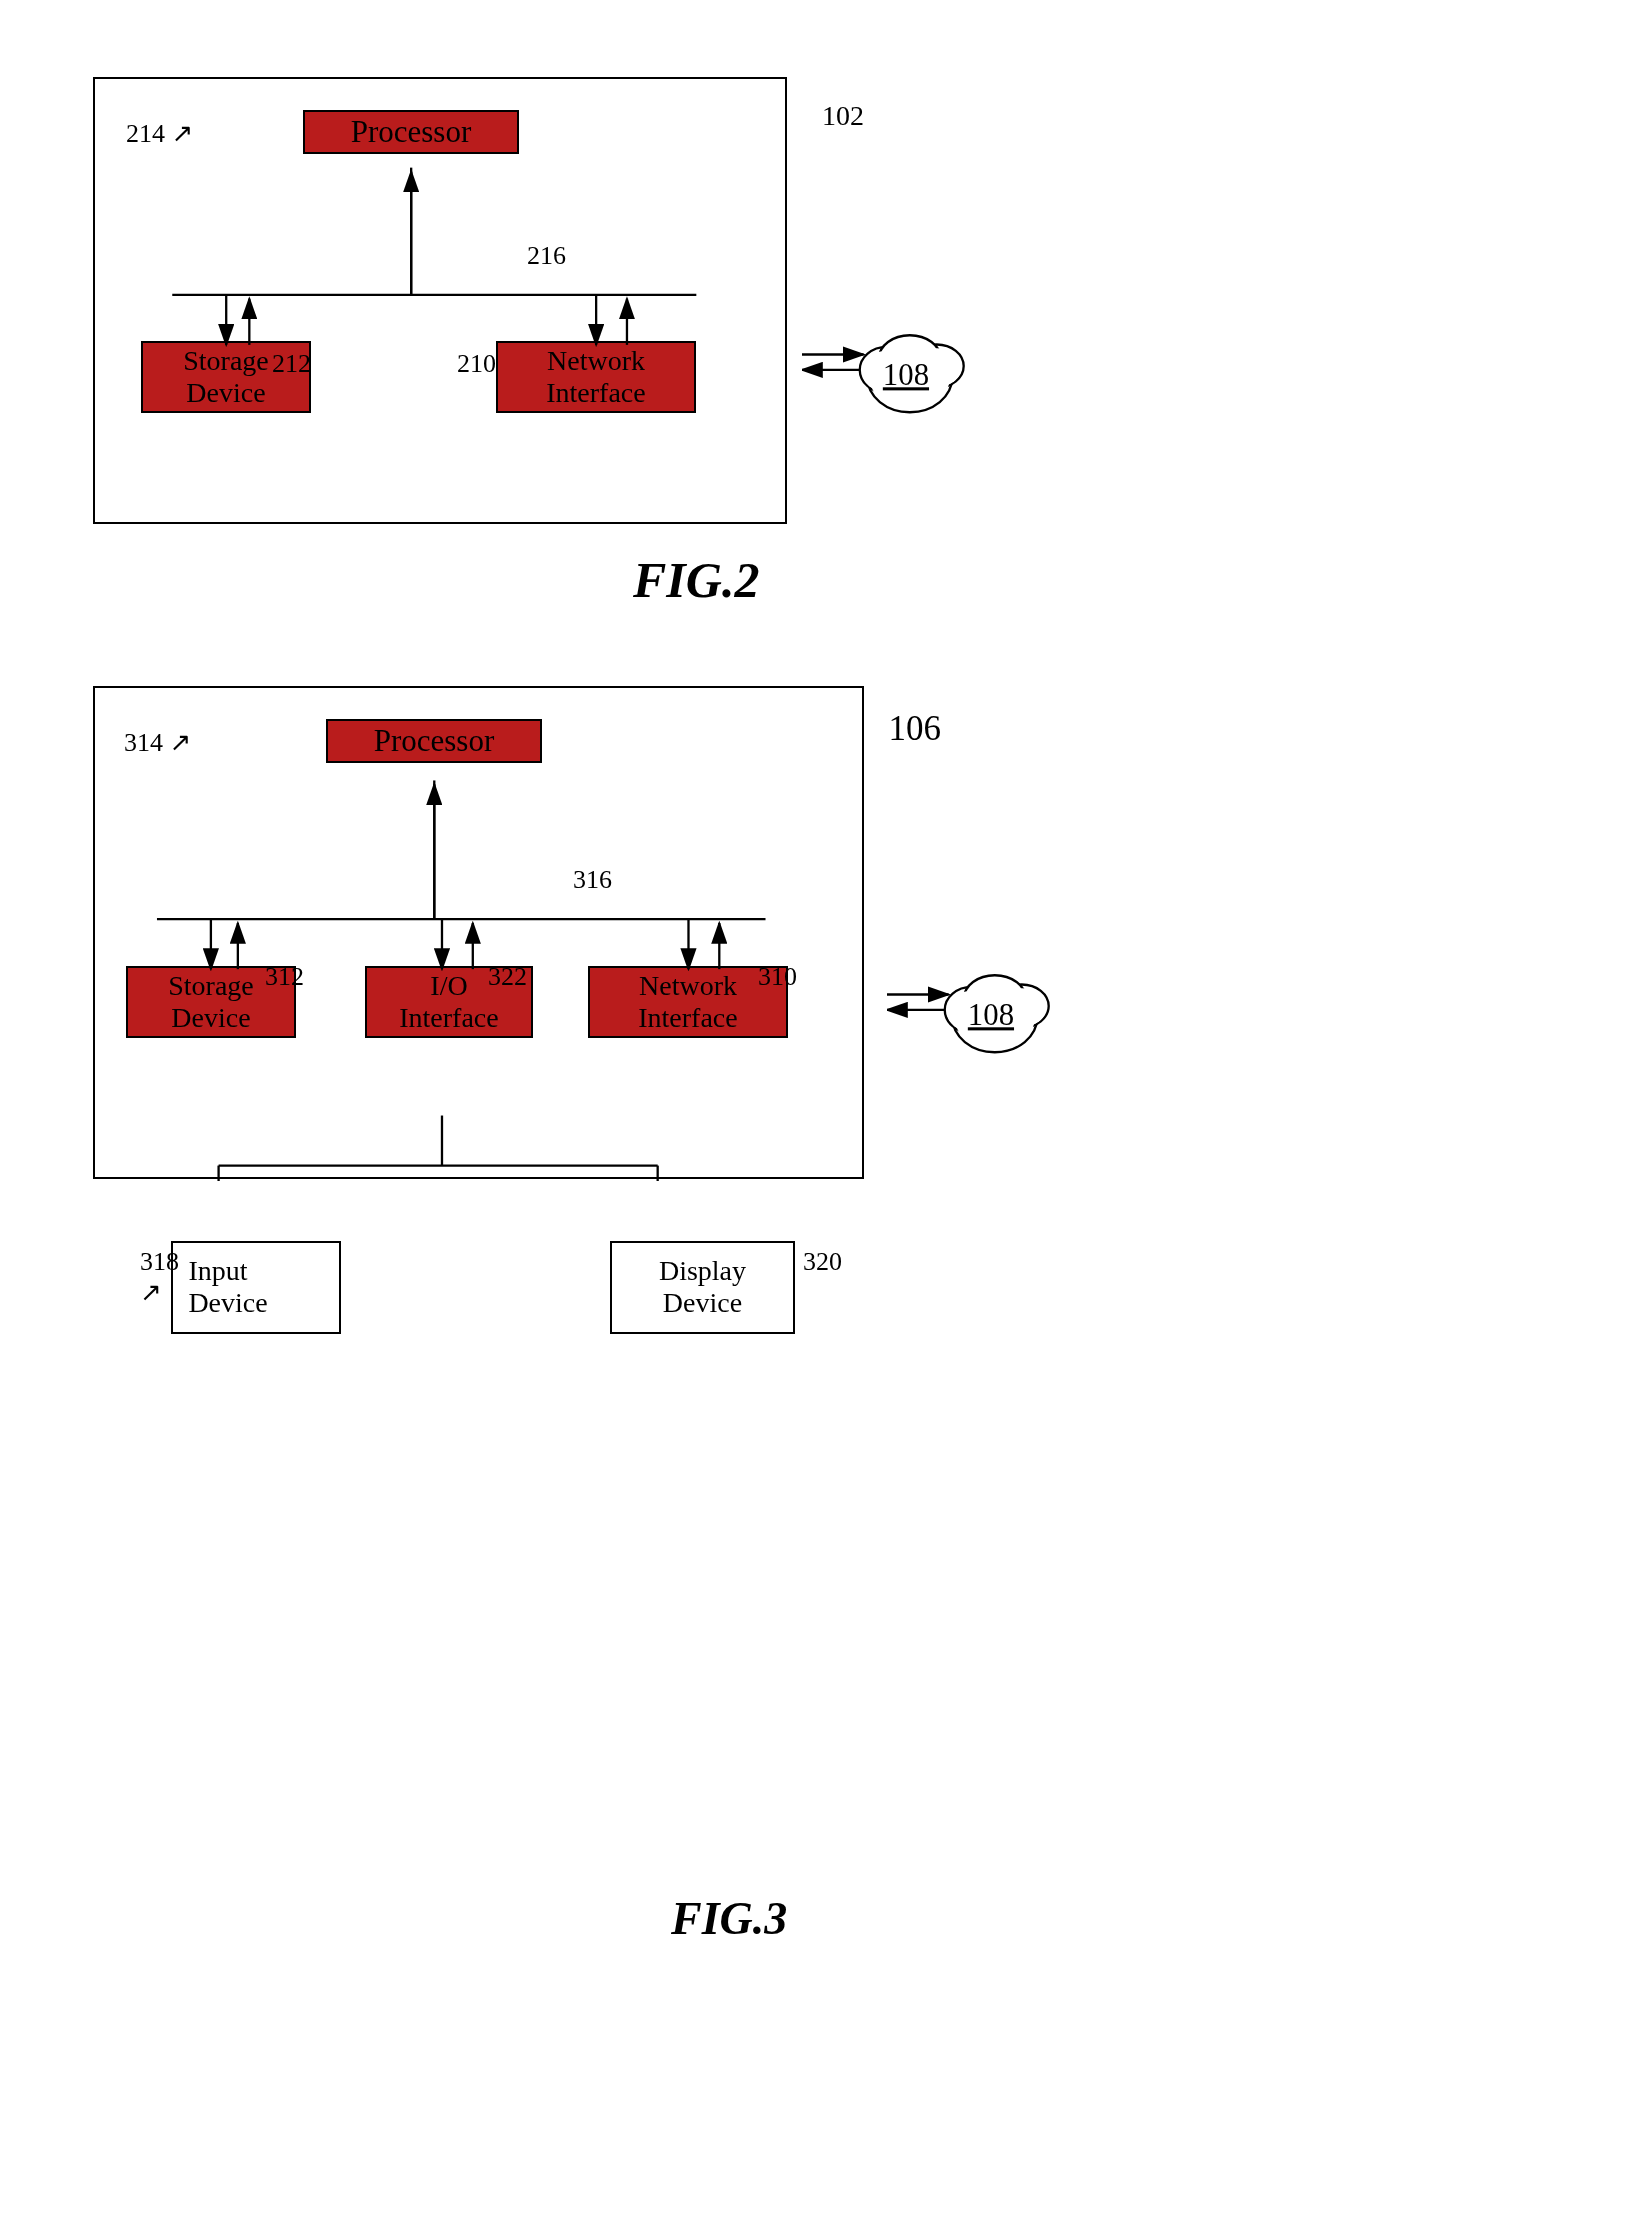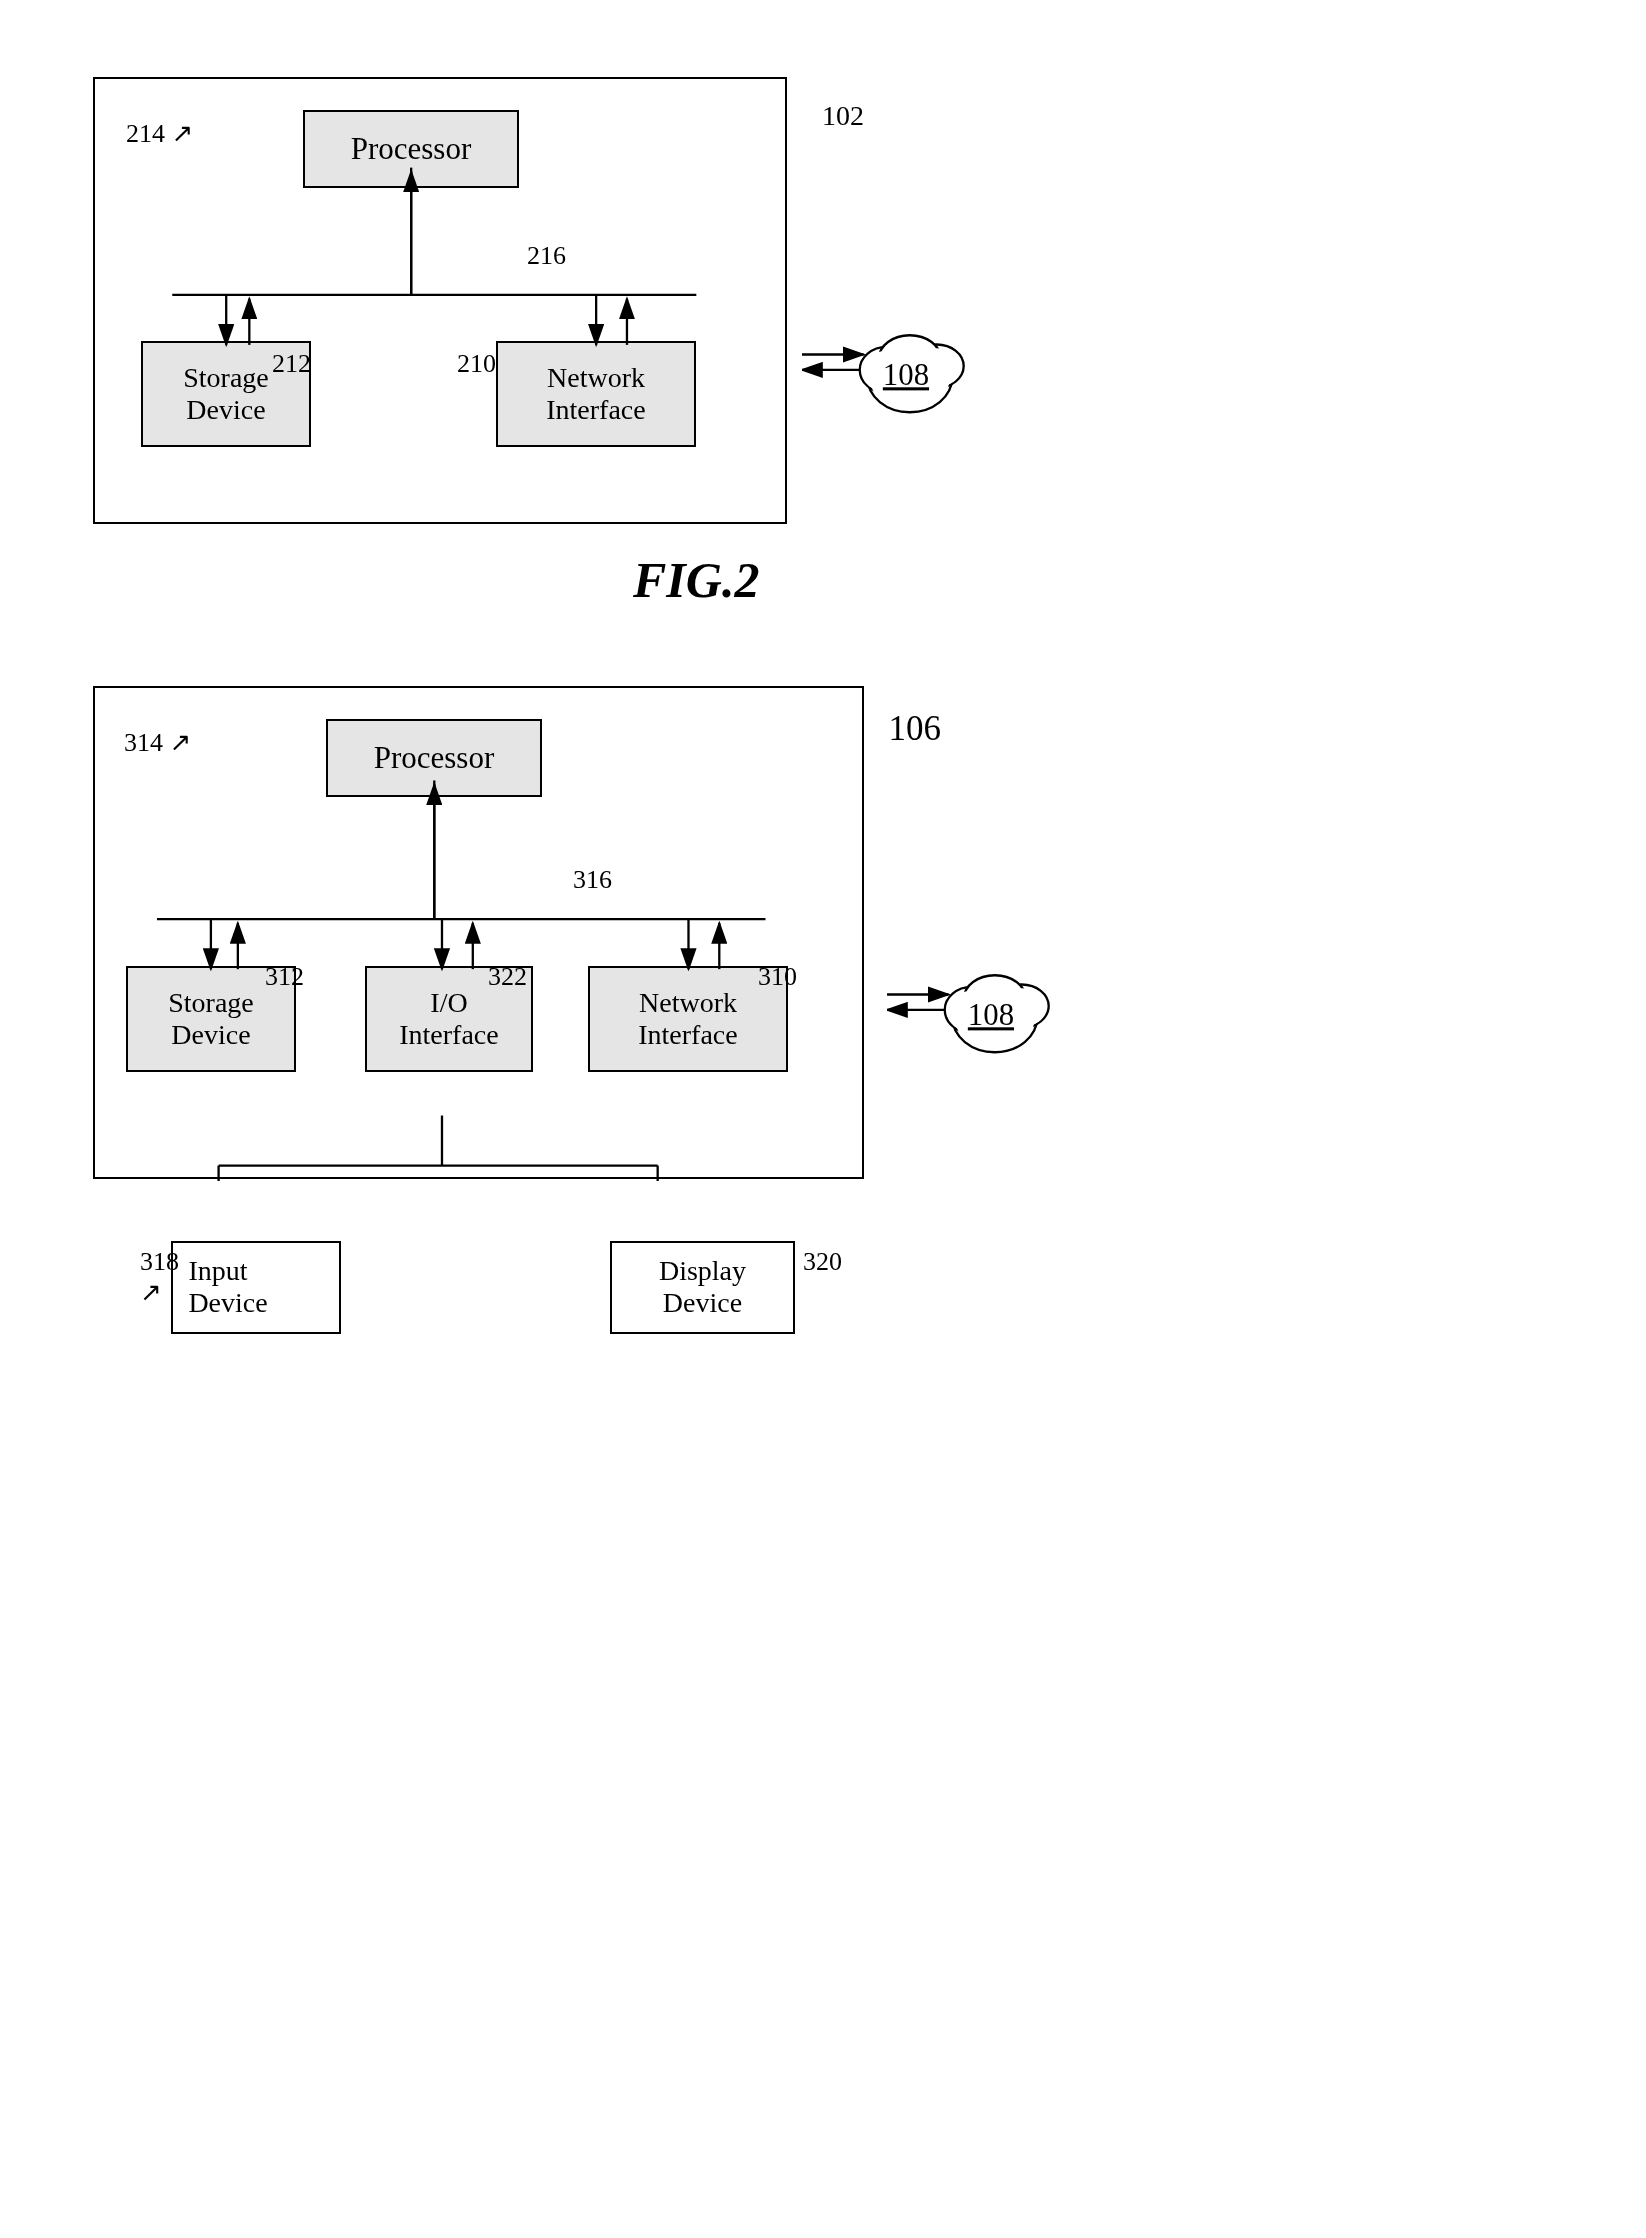--- a/index.html
+++ b/index.html
@@ -28,24 +28,24 @@
 
     .fig2-box {
       border: 2.3px solid #000;
       width: 694px;
       height: 447px;
       position: relative;
     }
 
     .processor-box {
       border: 2.3px solid #000;
-      padding: 19px 31px;
+      padding: 2px 31px;
       font-size: 31px;
       display: inline-block;
-      background: #e5e5e5;
+      background: #b91c1c;
       position: absolute;
     }
 
     
     .fig2-processor {
       left: 208px;
       top: 31px;
       width: 216px;
       text-align: center;
     }
@@ -350,16 +350,19 @@
           <span>Display<br>Device</span>
         </div>
 
         <div style="position:absolute; left:671px; top:68px; font-size:26px;">
           <span>320</span>
         </div>
       </div>
     </div>
 
     
+    <div style="margin-top:709px; margin-left:578px;">
+      <span style="font-size:46px; font-weight:bold; font-style:italic;">FIG.3</span>
+    </div>
   </div>
 
 </div>
 
 
 </body></html>

